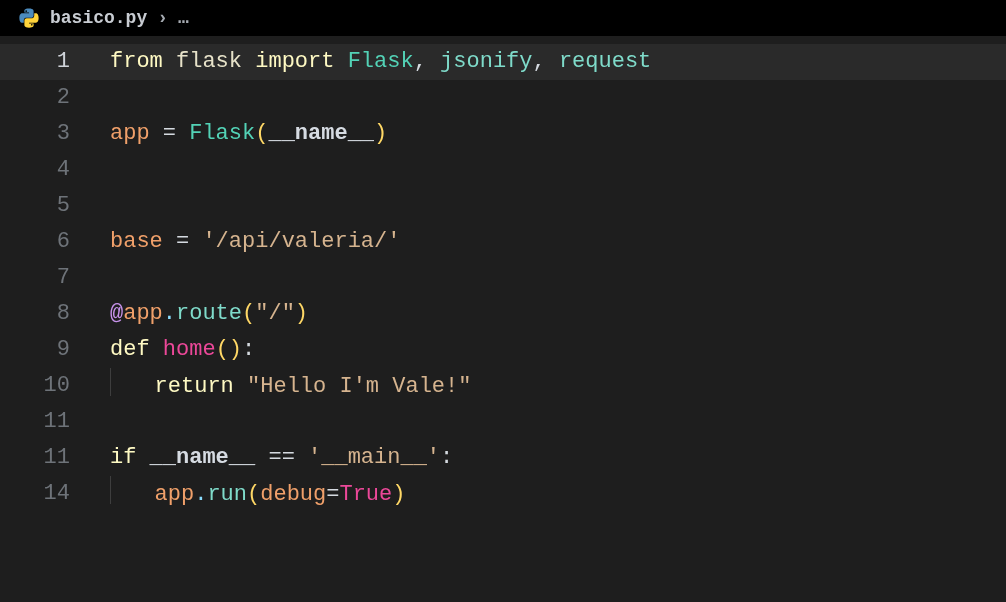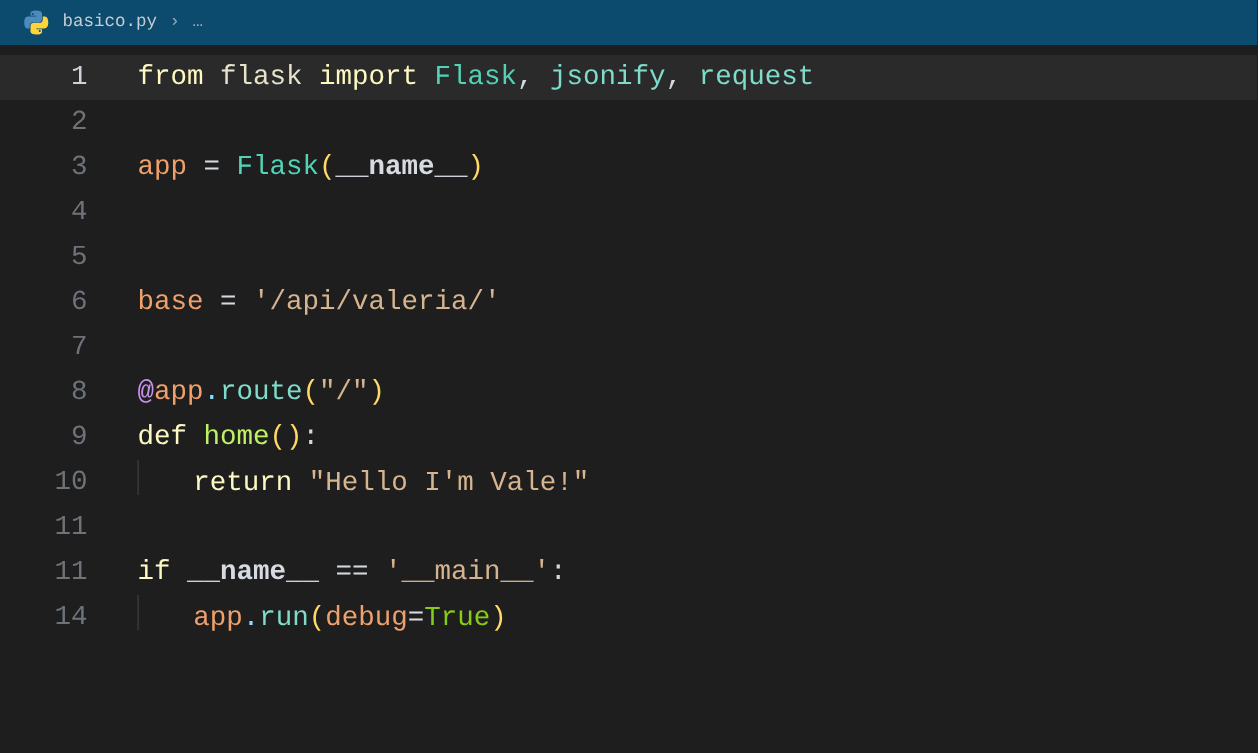--- a/index.html
+++ b/index.html
@@ -9,23 +9,24 @@
     background: #1e1e1e;
     font-family: Menlo, Monaco, "Courier New", monospace;
     overflow: hidden;
   }
   .breadcrumb {
     display: flex;
     align-items: center;
     height: 36px;
     padding: 0 18px;
     gap: 10px;
-    font-size: 14px;
+    font-size: 18px;
     color: #9a9fa6;
-    background: #0c4a6e;
+    background: #000000;
+    font-weight: bold;
   }
   .breadcrumb .file-icon svg { display: block; }
   .breadcrumb .file-name { color: #c8ccd2; }
   .breadcrumb .chevron { color: #a6abb2; }
   .breadcrumb .ellipsis { color: #a6abb2; letter-spacing: 1px; }
   .editor {
     position: relative;
     width: 100%;
     height: calc(602px - 36px);
     background: #1e1e1e;
@@ -65,27 +66,27 @@
     border-left: 1px solid #3e3e3e;
     height: 28px;
     vertical-align: -4px;
     margin-right: 4px;
   }
   
   .tk-key { color: #fef9c3; }      
   .tk-mod { color: #e7e2c9; }          
   .tk-cls { color: #53d2b6; }          
   .tk-fn  { color: #7fdbca; }          
-  .tk-deffn { color: #bef264; }        
+  .tk-deffn { color: #ec4899; }        
   .tk-str { color: #d6b48f; }          
   .tk-var { color: #f0a06a; }          
   .tk-dunder { color: #d6dbe2; font-weight: bold; }       
   .tk-op  { color: #d5dae0; }          
   .tk-paren { color: #ffd866; }        
-  .tk-bool { color: #84cc16; }         
+  .tk-bool { color: #ec4899; }         
   .tk-deco { color: #c792ea; }         
   .tk-dot { color: #89ddff; }
 </style>
 </head>
 <body>
 
 <div class="breadcrumb">
   <span class="file-icon">
     <svg width="22" height="22" viewBox="0 0 32 32">
       <path fill="#4B8BBE" d="M15.9 2c-7 0-6.6 3-6.6 3l.01 3.1h6.7v.95H6.6S2 8.5 2 15.9c0 7.4 4 7.1 4 7.1h2.4v-3.4s-.13-4 3.9-4h6.6s3.8.06 3.8-3.7V5.7S23.3 2 15.9 2zM11.9 4.9a1.2 1.2 0 1 1 0 2.4 1.2 1.2 0 0 1 0-2.4z"></path>

